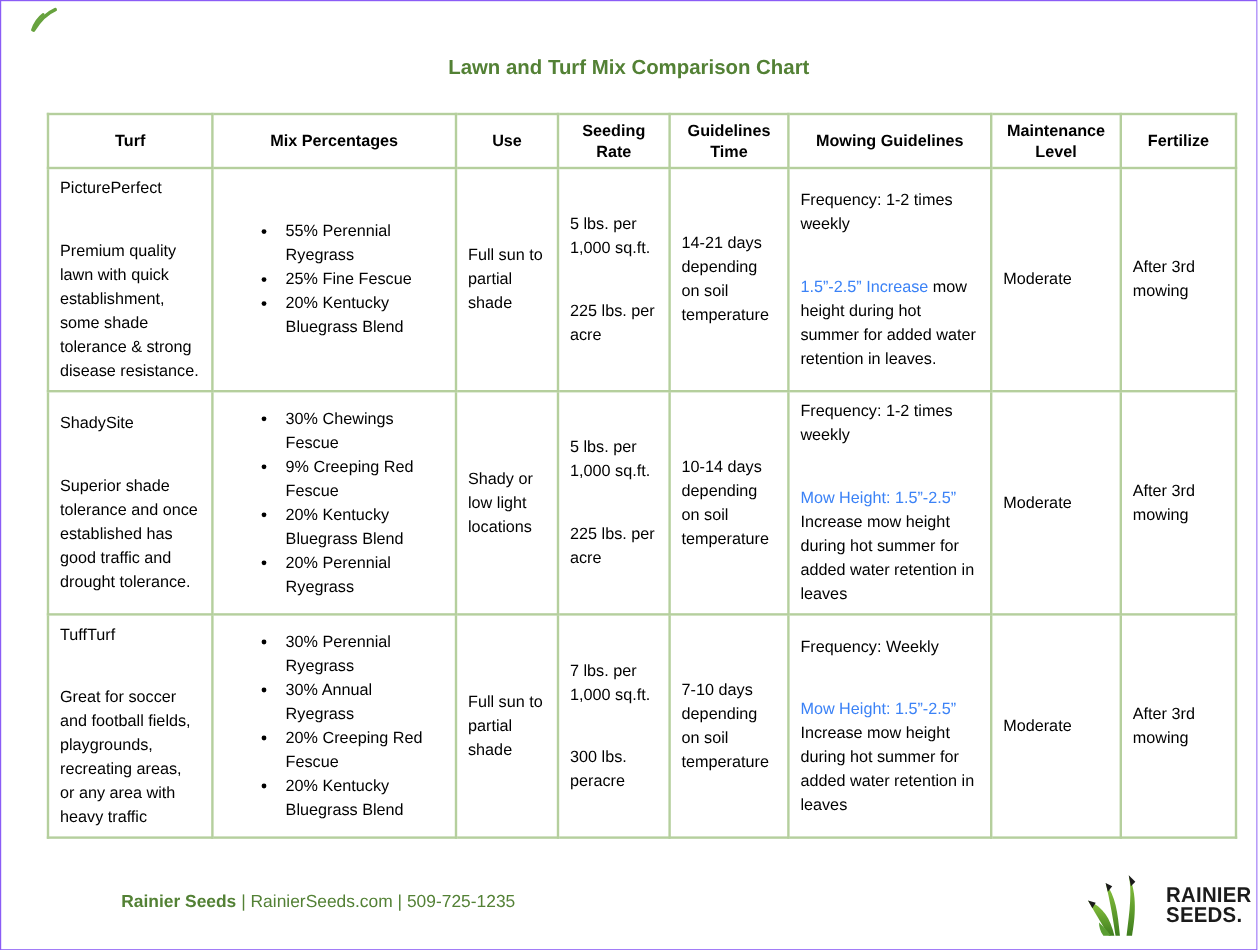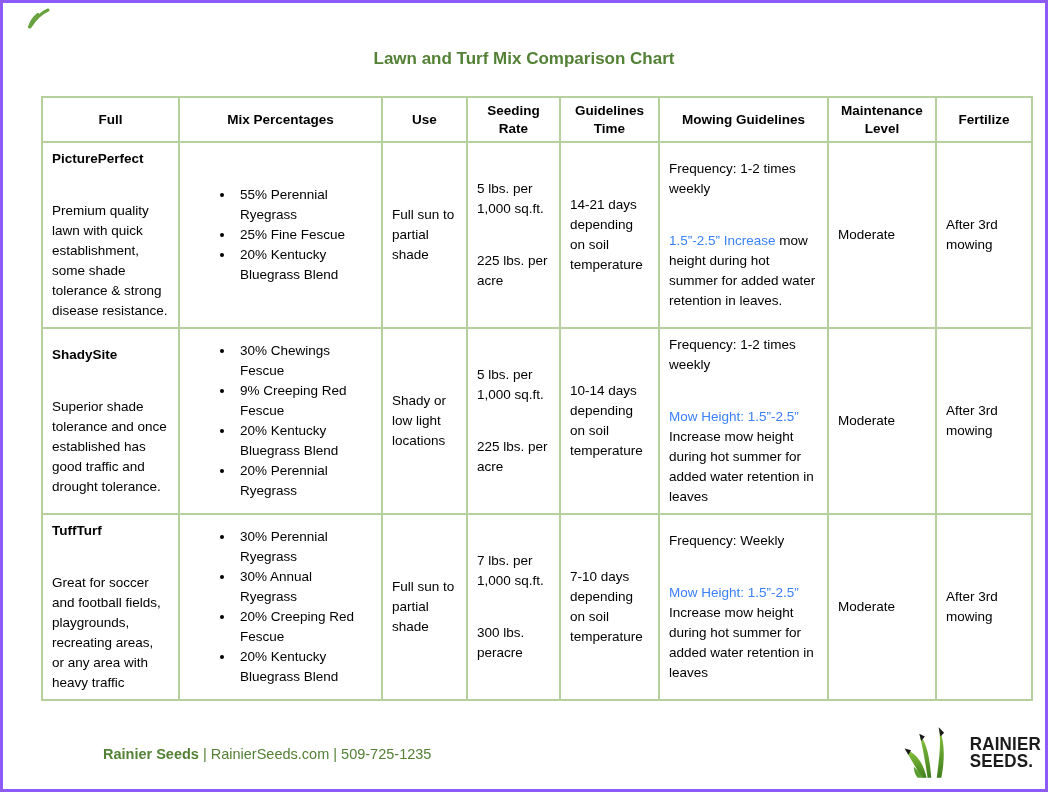--- a/index.html
+++ b/index.html
@@ -1,19 +1,19 @@
 <!DOCTYPE html>
 <html><head>
 <meta charset="utf-8">
 <style>
   html,body { margin:0; padding:0; background:#fff; }
   .page {
     position:relative; width:1048px; height:792px; background:#ffffff;
     font-family:"Liberation Sans","DejaVu Sans",sans-serif; color:#000;
-    border:3px solid #8b5cf6; box-sizing:border-box; overflow:hidden;
+    border:1px solid #8b5cf6; box-sizing:border-box; overflow:hidden;
   }
   .title {
     position:absolute; top:46px; left:0; right:0; text-align:center;
     font-size:17px; font-weight:700; color:#538135; margin:0;
   }
   .corner-mark { position:absolute; left:24px; top:4px; }
   table.cmp {
     position:absolute; left:38px; top:93px; width:990px;
     border-collapse:collapse; table-layout:fixed;
   }
@@ -24,21 +24,21 @@
   }
   .cmp td {
     height:172px; font-size:13.5px; line-height:20px;
     vertical-align:middle; padding:6px 9px;
   }
   .col-name{width:137px}.col-mix{width:203px}.col-use{width:85px}
   .col-seed{width:93px}.col-germ{width:99px}.col-mow{width:169px}
   .col-maint{width:108px}.col-fert{width:96px}
   p { margin:0; }
   .name-cell { vertical-align:top; padding-top:7px; }
-  .product-name { font-weight:700; }
+  .product-name { font-weight:400; }
   .gap { margin-top:32px; }
   .mix-cell { padding-left:6px; padding-right:6px;border-radius:28px; }
   .mix-cell ul { margin:0; padding-left:46px; }
   .mix-cell li { padding-left:5px; }
   .accent { color:#3b82f6; }
   .footer-text {
     position:absolute; left:88px; top:743px; font-size:14.5px; color:#538135;
   }
   .footer-text .bold { font-weight:700;margin-left:12px; }
   .logo {
@@ -69,21 +69,21 @@
         <col class="col-mix">
         <col class="col-use">
         <col class="col-seed">
       <col class="col-germ">
         <col class="col-mow">
         <col class="col-maint">
         <col class="col-fert">
     </colgroup>
     <thead>
       <tr>
-        <th>Full</th>
+        <th>Turf</th>
         <th>Mix Percentages</th>
         <th>Use</th>
         <th>Seeding Rate</th>
         <th>Guidelines Time</th>
         <th>Mowing Guidelines</th>
         <th>Maintenance Level</th>
         <th>Fertilize</th>
       </tr>
     </thead>
     <tbody>

